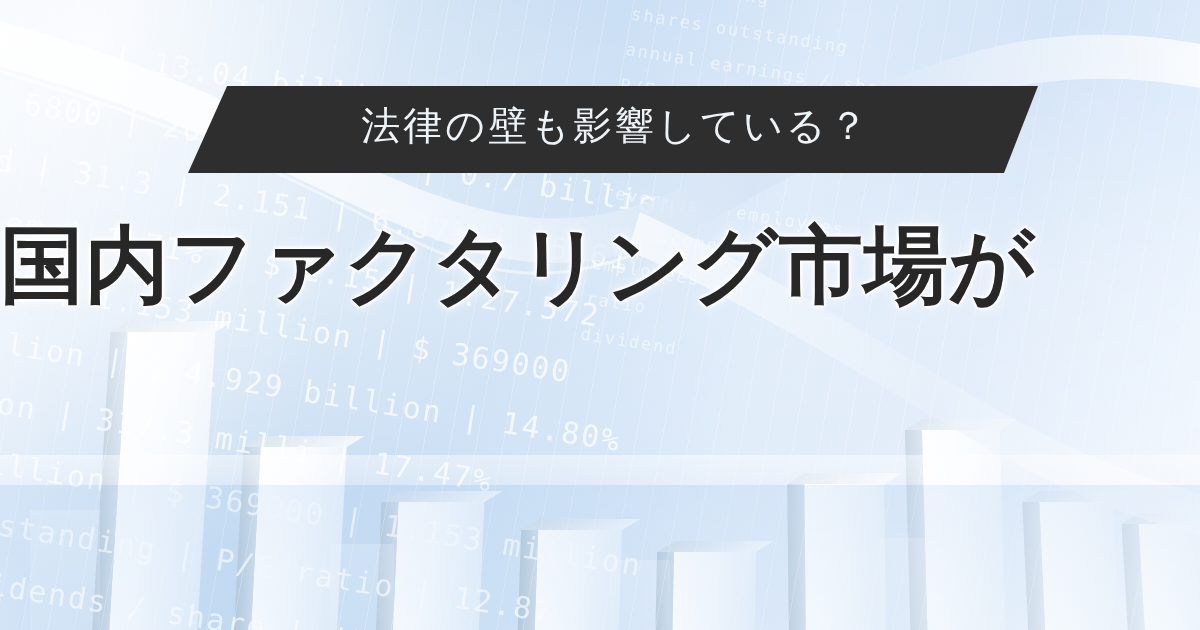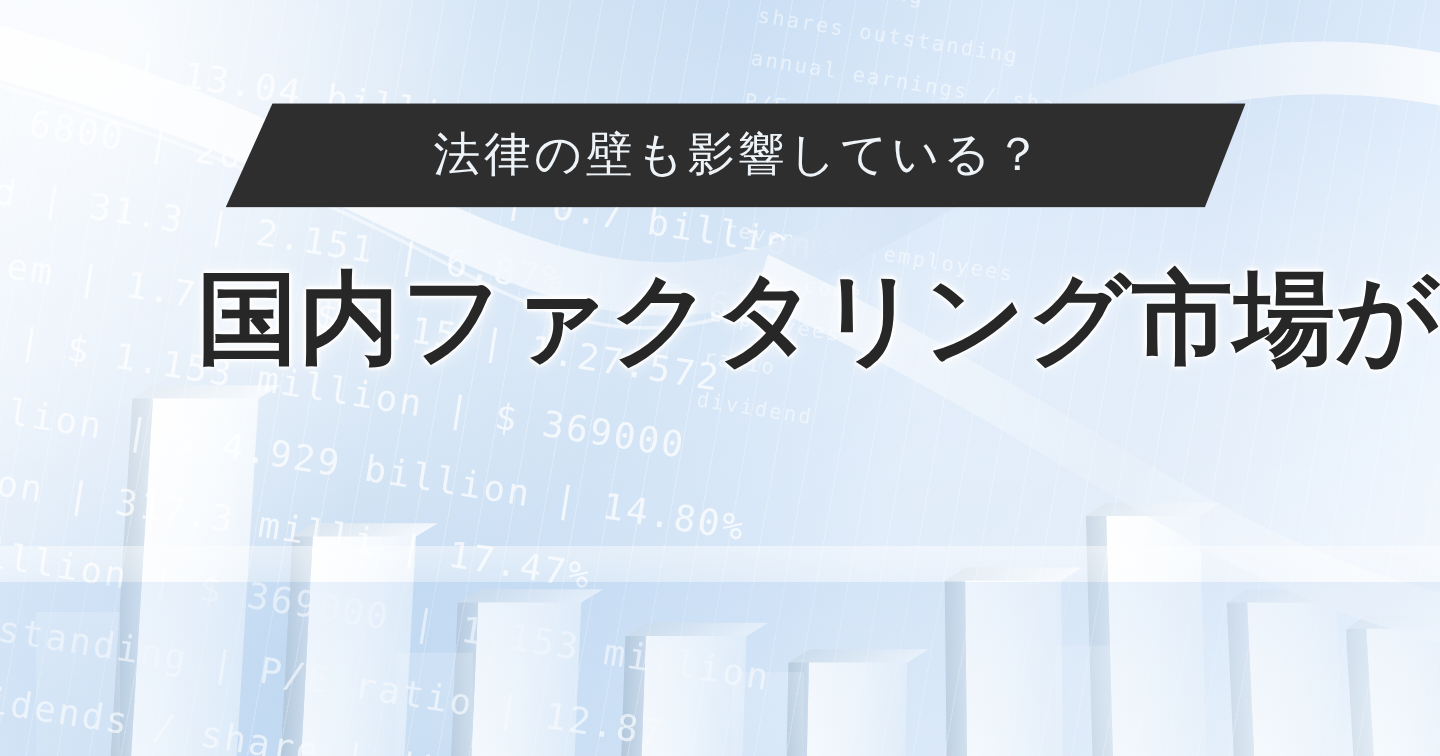--- a/index.html
+++ b/index.html
@@ -149,30 +149,30 @@
     justify-content: center;
   }
   #subtitle-text {
     color: #eef3f7;
     font-size: 39px;
     font-weight: 500;
     letter-spacing: 3px;
     line-height: 1;
     padding-left: 6px;
     white-space: nowrap;
+    font-family: Liberation Mono, monospace;
   }
 
   
   #title-block {
     position: absolute;
     left: 0;
     right: 0;
     top: 200px;
-    text-align: right;
-    margin-left: 46px;
+    text-align: left;
   }
   .title-line {
     display: block;
     color: #272727;
     font-weight: 700;
     font-size: 84px;
     line-height: 1.56;
     letter-spacing: 1px;
     white-space: nowrap;
     text-shadow:

